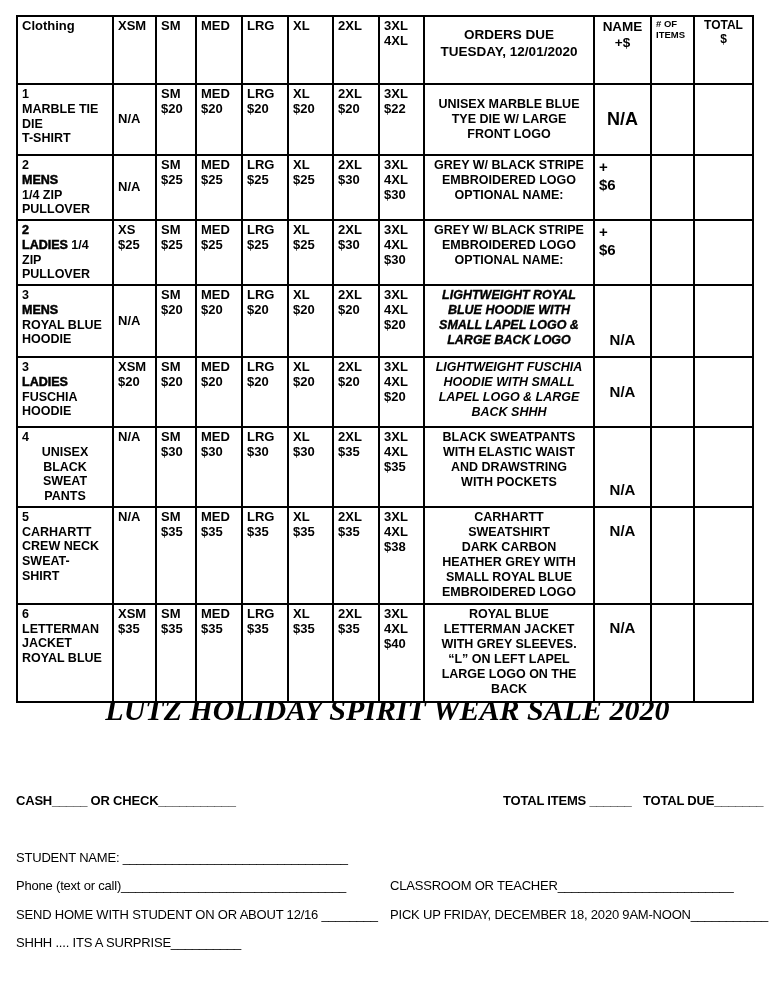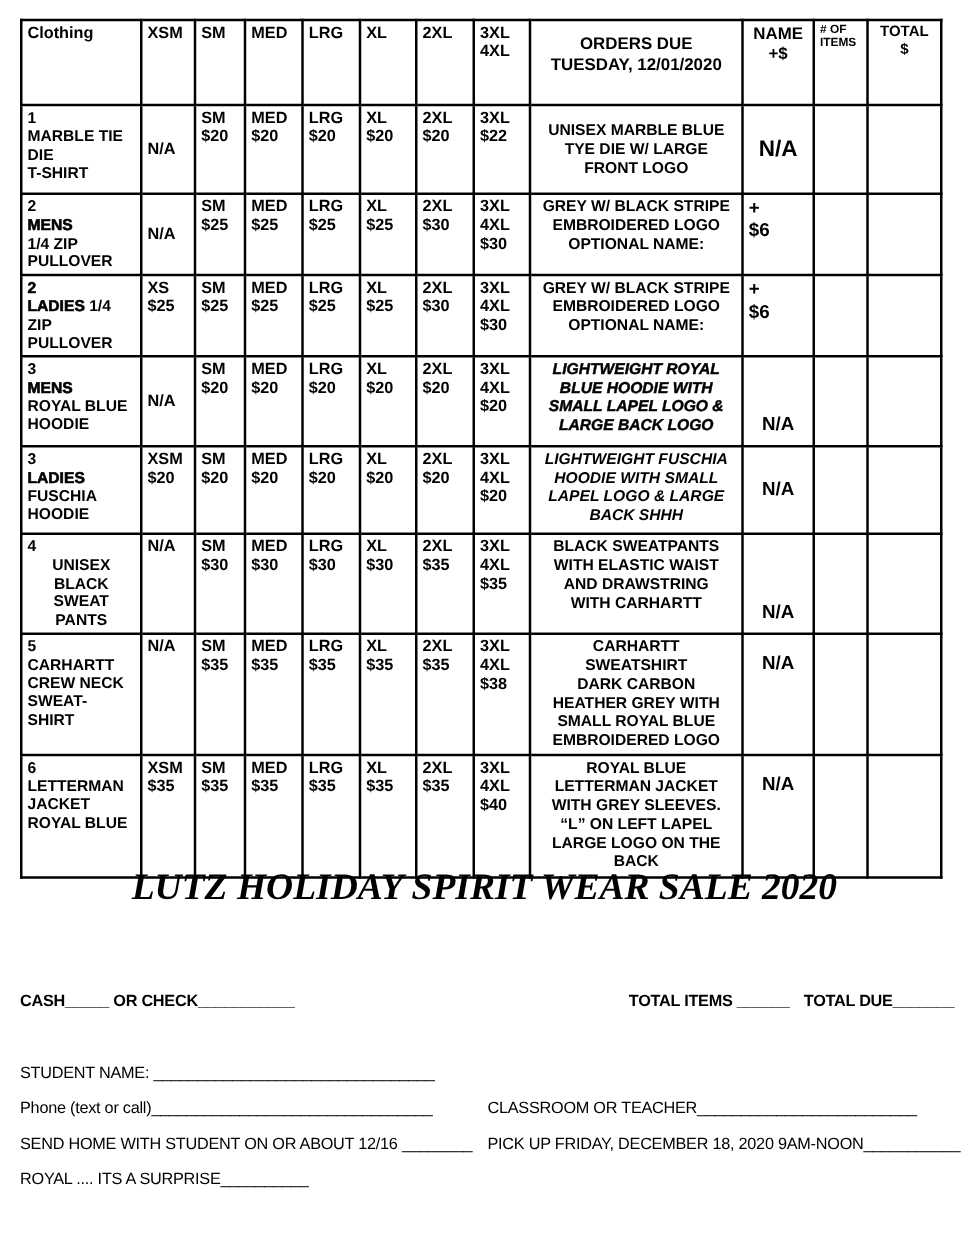--- a/index.html
+++ b/index.html
@@ -209,21 +209,21 @@
 $30</td>
           <td class="c-size">LRG
 $30</td>
           <td class="c-size">XL
 $30</td>
           <td class="c-size">2XL
 $35</td>
           <td class="c-size">3XL
 4XL
 $35</td>
-          <td class="c-desc bold"><div>BLACK SWEATPANTS</div><div>WITH ELASTIC WAIST</div><div>AND DRAWSTRING</div><div>WITH CARHARTT</div></td>
+          <td class="c-desc bold"><div>BLACK SWEATPANTS</div><div>WITH ELASTIC WAIST</div><div>AND DRAWSTRING</div><div>WITH POCKETS</div></td>
           <td class="c-name vbot">N/A</td>
           <td></td>
           <td></td>
         </tr>
         <tr>
           <td class="c-item"><div class="num">5</div><div>CARHARTT</div><div>CREW NECK</div><div>SWEAT-</div><div>SHIRT</div></td>
           <td class="c-size">N/A</td>
           <td class="c-size">SM
 $35</td>
           <td class="c-size">MED
@@ -275,15 +275,15 @@
   <div class="ftr b" style="top:793px;left:643px;">TOTAL DUE_______</div>
 
   <div class="ftr" style="top:850px;left:16px;">STUDENT NAME: ________________________________</div>
 
   <div class="ftr" style="top:878px;left:16px;">Phone  (text or call)________________________________</div>
   <div class="ftr" style="top:878px;left:390px;">CLASSROOM OR TEACHER_________________________</div>
 
   <div class="ftr" style="top:907px;left:16px;">SEND HOME WITH STUDENT ON OR ABOUT 12/16 ________</div>
   <div class="ftr" style="top:907px;left:390px;">PICK UP FRIDAY, DECEMBER 18, 2020 9AM-NOON___________</div>
 
-  <div class="ftr" style="top:935px;left:16px;">ROYAL .... ITS A SURPRISE__________</div>
+  <div class="ftr" style="top:935px;left:16px;">SHHH .... ITS A SURPRISE__________</div>
 
 </div>
 
 </body></html>

